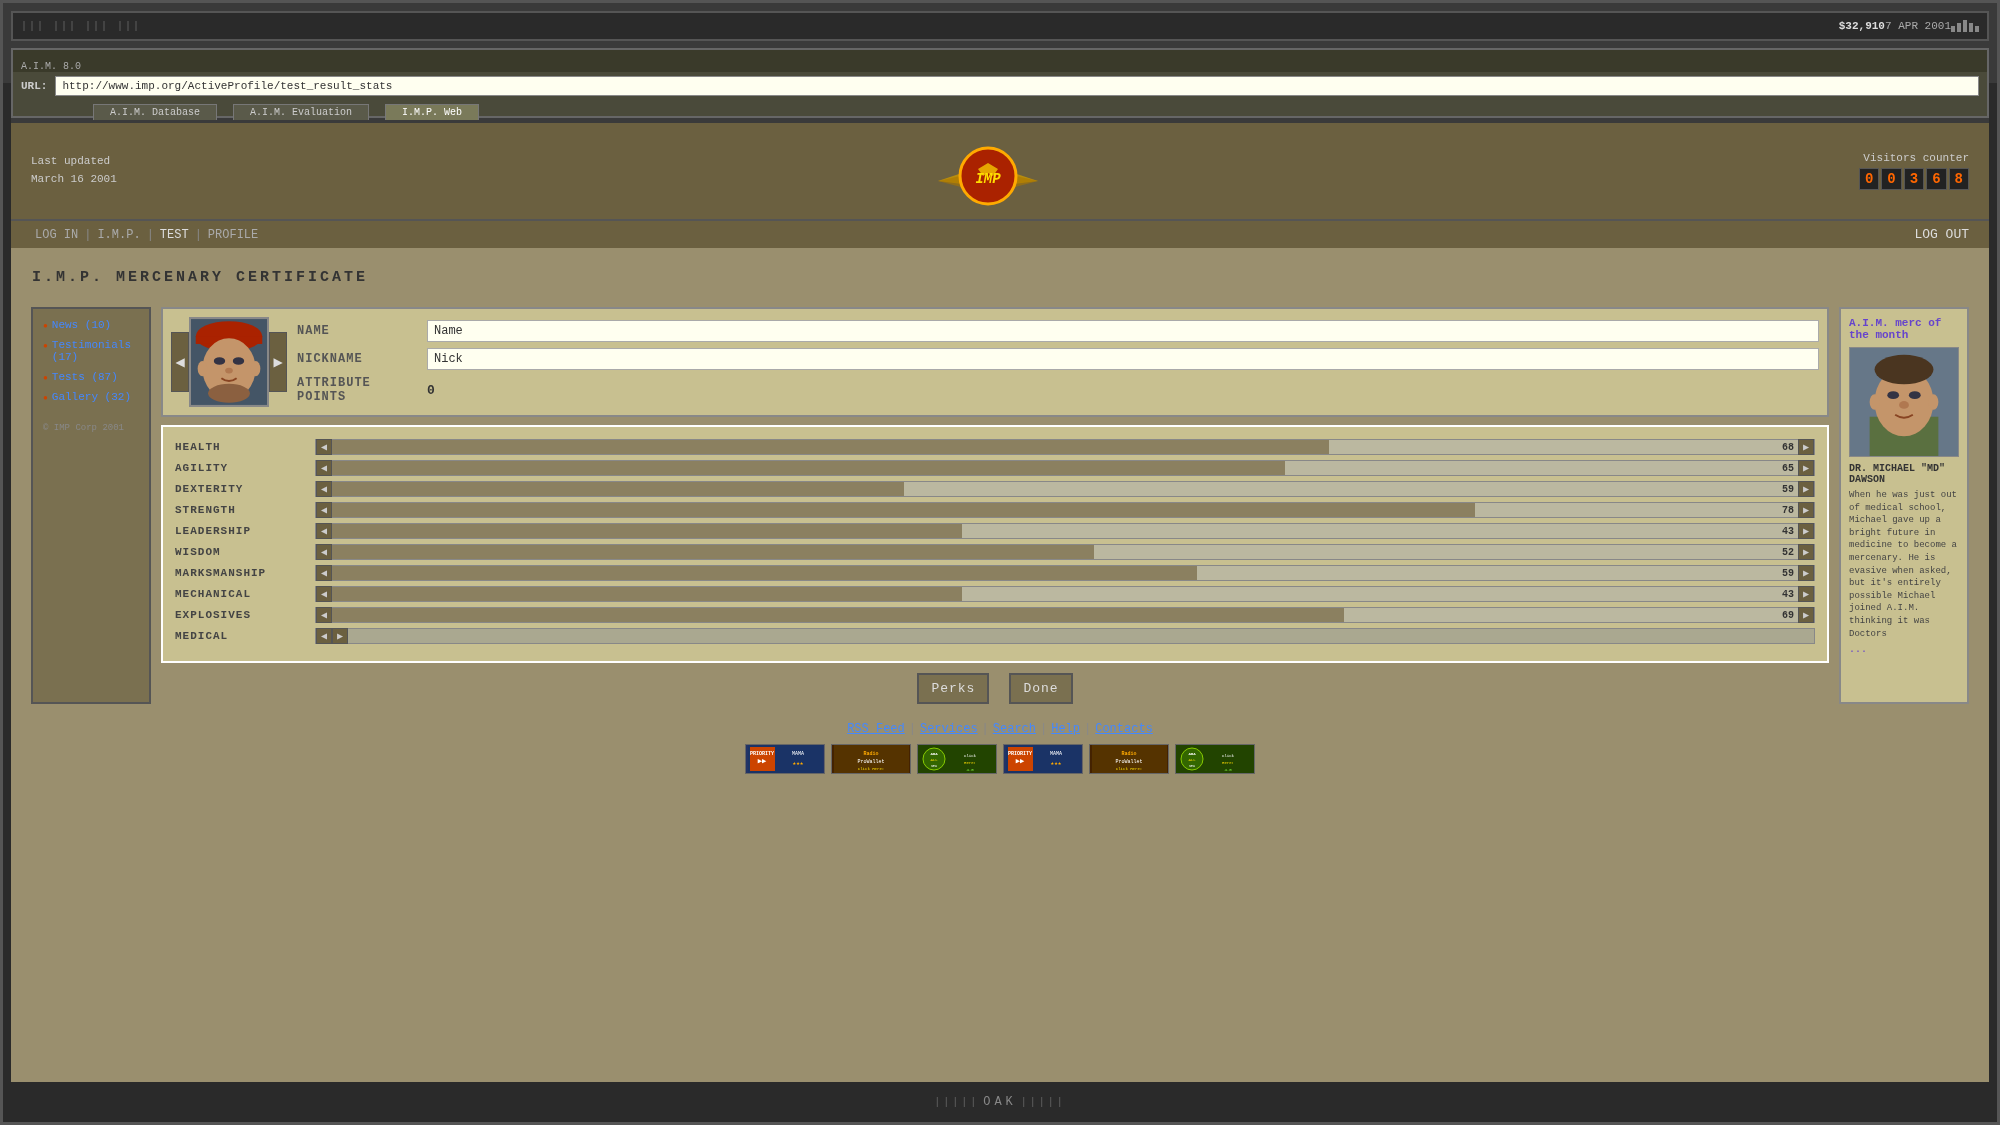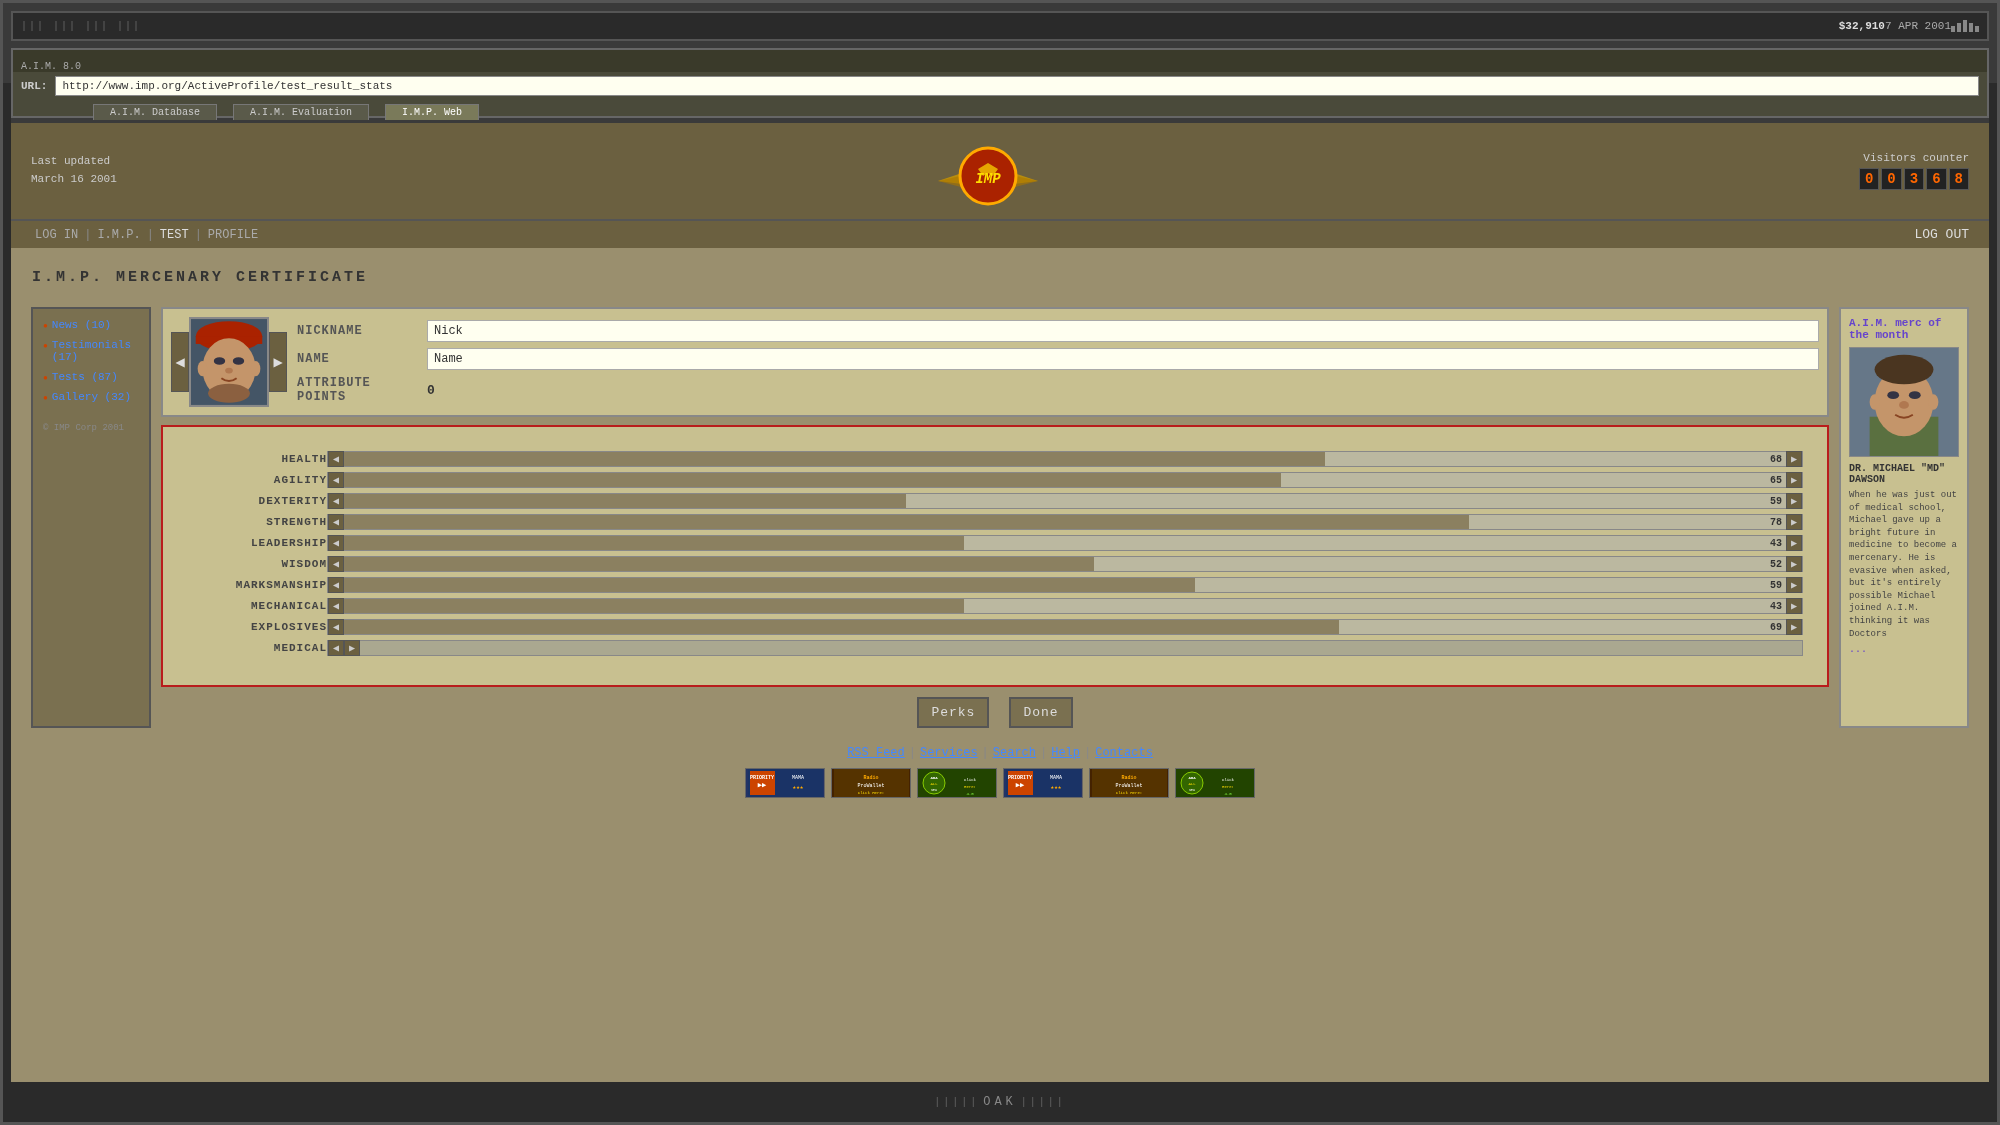--- a/index.html
+++ b/index.html
@@ -332,23 +332,22 @@
     }
     .attr-points-value {
       color: #333;
       font-size: 13px;
       font-weight: bold;
     }
 
     
     .stats-panel {
       background: #c8c090;
-      border: 2px solid #b91c1c;
-      padding: 24px;
-      text-align: right;
+      border: 2px solid #ffffff;
+      padding: 12px;
     }
     .stat-row {
       display: flex;
       align-items: center;
       margin-bottom: 5px;
     }
     .stat-name {
       width: 140px;
       color: #444;
       font-size: 11px;
@@ -702,26 +701,26 @@
                   <ellipse cx="12" cy="52" rx="5" ry="8" fill="#c4956a"></ellipse>
                   <ellipse cx="68" cy="52" rx="5" ry="8" fill="#c4956a"></ellipse>
 
                   <ellipse cx="40" cy="78" rx="22" ry="10" fill="#8b6040"></ellipse>
                 </svg>
               </div>
               <button class="arrow-btn">▶</button>
             </div>
             <div class="char-info">
               <div class="char-field-row">
+                <span class="char-field-label">NAME</span>
+                <input class="char-field-input" type="text" value="Name" style="">
+              </div>
+              <div class="char-field-row">
                 <span class="char-field-label">NICKNAME</span>
                 <input class="char-field-input" type="text" value="Nick" style="">
-              </div>
-              <div class="char-field-row">
-                <span class="char-field-label">NAME</span>
-                <input class="char-field-input" type="text" value="Name" style="">
               </div>
               <div class="attr-points-row">
                 <span class="attr-points-label">ATTRIBUTE POINTS</span>
                 <span class="attr-points-value">0</span>
               </div>
             </div>
           </div>
 
           <div class="stats-panel" id="stats-container">
           <div class="stat-row">

